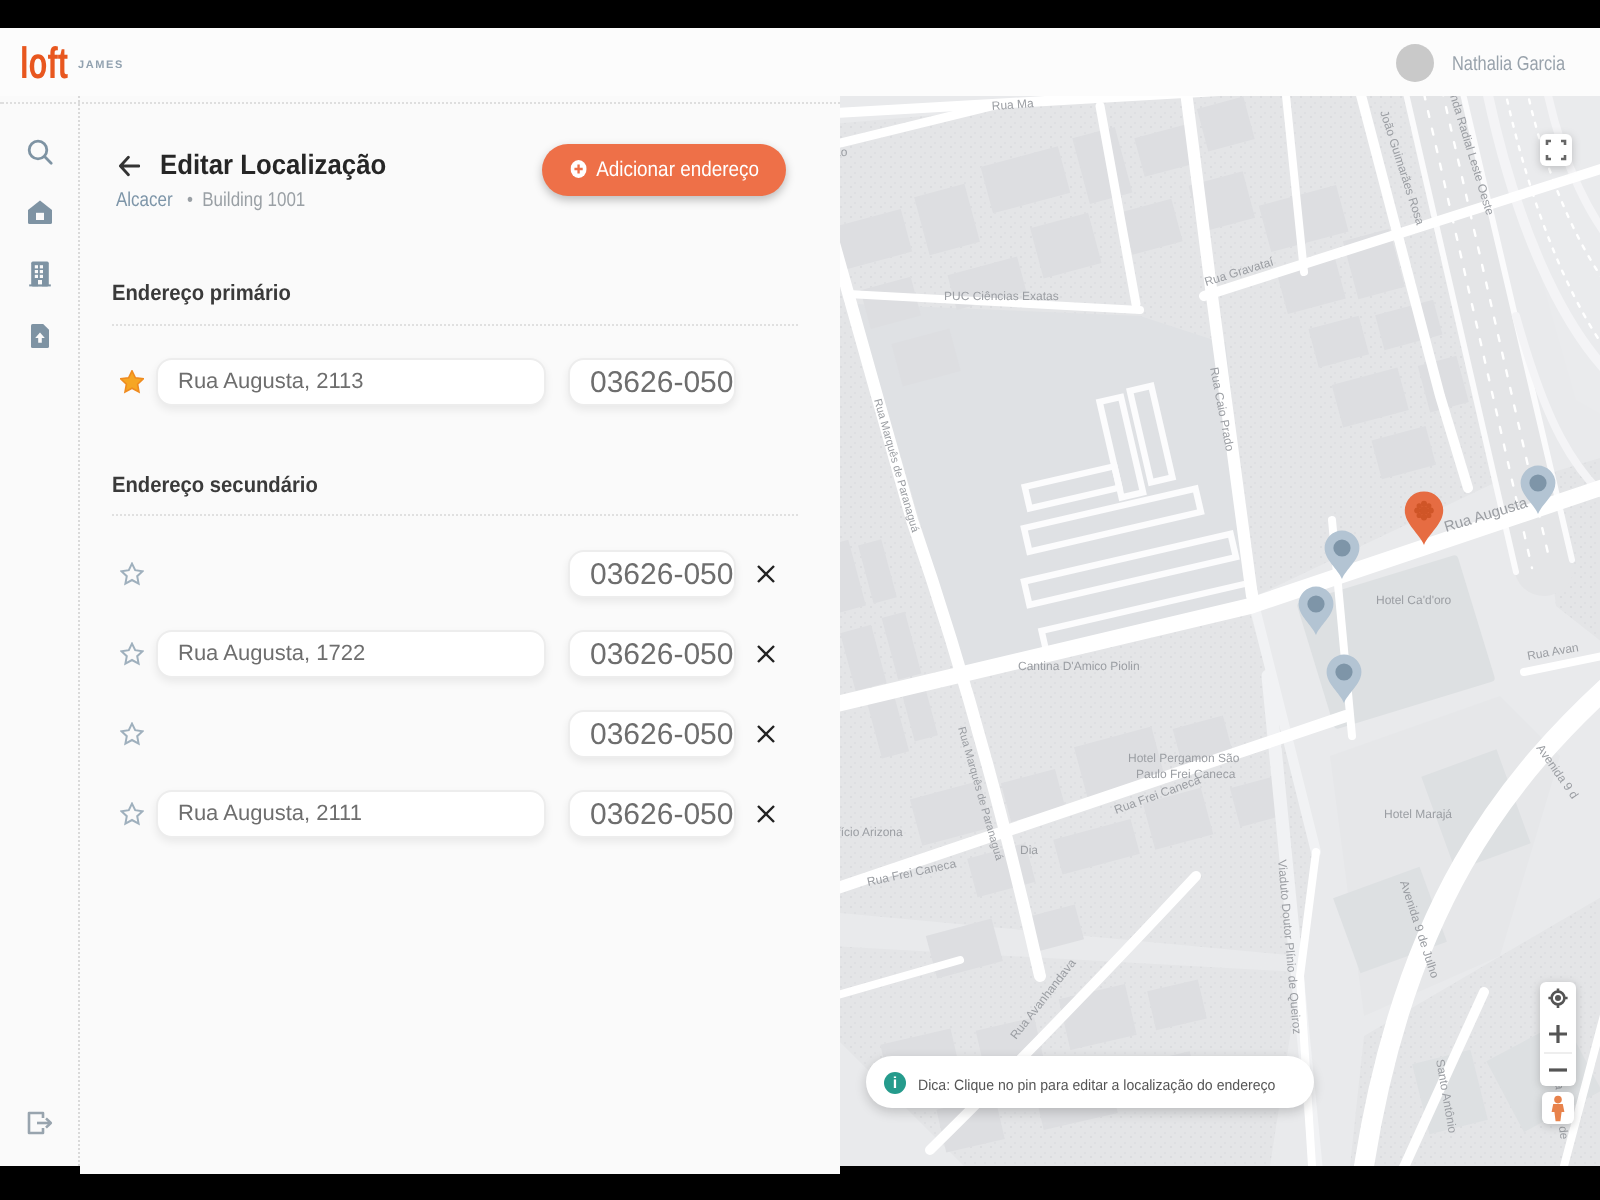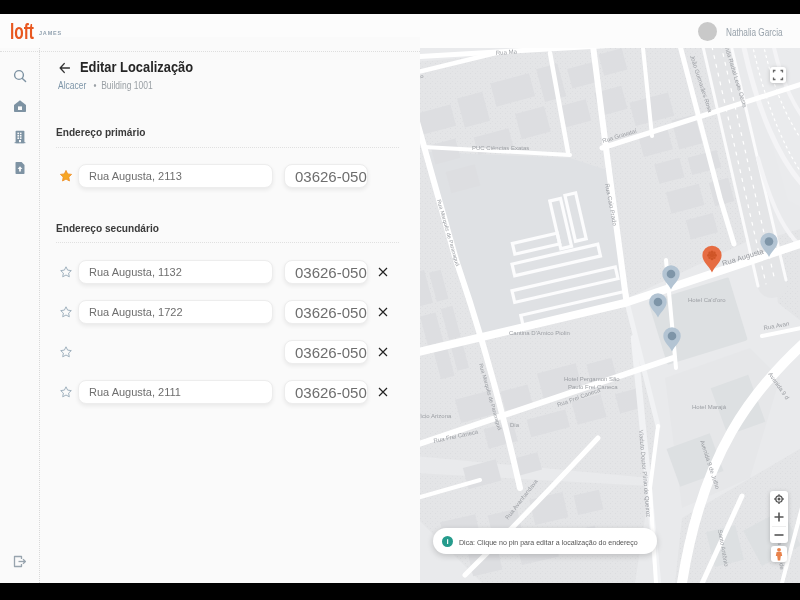--- a/index.html
+++ b/index.html
@@ -10,21 +10,21 @@
   #header { position:absolute; left:0; top:0; width:800px; height:34px; background:#fcfcfc;text-align:center; }
   #logo { position:absolute; left:10px; top:0px; }
   #james { position:absolute; left:39px; top:15.5px; color:#92a2b0; font-size:5.5px; font-weight:bold; letter-spacing:0.8px; }
   #avatar { position:absolute; left:698px; top:8px; width:19px; height:19px; border-radius:50%; background:#c9c9c9; }
   #uname { position:absolute; left:726px; top:12.5px; color:#98a2ab; font-size:10px; white-space:nowrap; transform:scaleX(0.82); transform-origin:left top; }
   
   #sidebar { position:absolute; left:0; top:34px; width:40px; height:535px; background:#fafafa; border-right:1px dotted #d9d9d9; }
   #hdrline { position:absolute; left:0; top:37px; width:420px; height:0; border-top:1px dotted #dedede; z-index:5; }
   .sic { position:absolute; left:13px; }
   
-  #panel { position:absolute; left:40px; top:23px; width:380px; height:535px; background:#fafafa; }
+  #panel { position:absolute; left:40px; top:38px; width:380px; height:535px; background:#fafafa; }
   #back { position:absolute; left:19px; top:21px; } #back svg { display:block; }
   #title { position:absolute; left:40px; top:22px; font-size:14px; font-weight:bold; color:#262626; transform:scaleX(0.92); transform-origin:left top; white-space:nowrap; }
   #crumb { position:absolute; left:18px; top:43px; font-size:10px; color:#9aa0a5; transform:scaleX(0.85); transform-origin:left top; white-space:nowrap; }
   #crumb a { color:#7d95a8; text-decoration:none; }
   #addbtn { position:absolute; left:231px; top:20px; width:122px; height:26px; background:#ee7048; border-radius:13px;
     color:#fff; font-size:10.5px; text-align:center; line-height:26px; box-shadow:0 2px 5px rgba(0,0,0,0.25); white-space:nowrap; }
   #addbtn .bt { display:inline-block; transform:scaleX(0.9); }
   .sect { position:absolute; left:16px; font-size:11px; font-weight:bold; color:#3a3a3a; transform:scaleX(0.92); transform-origin:left top; white-space:nowrap; }
   .dotline { position:absolute; left:16px; width:343px; border-top:1px dotted #e0e0e0; }
   .inp1 { position:absolute; left:38px; width:195px; height:24px; background:#fff; border:1px solid #ededed;
@@ -85,36 +85,39 @@
     </svg>
   </div>
   <div id="panel">
     <div id="back">
         <svg width="11" height="16" viewBox="0 0 11 16">
           <path d="M10.5,10 H1.2 M5.2,5.6 L1.2,10 L5.2,14.4" fill="none" stroke="#333" stroke-width="1.4" stroke-linecap="round" stroke-linejoin="round"></path>
         </svg>
       </div>
     <div id="title">Editar Localização</div>
     <div id="crumb"><a>Alcacer</a> &nbsp;&nbsp;•&nbsp; Building 1001</div>
+    <div id="addbtn"><span class="bt"><svg width="9" height="9" viewBox="0 0 9 9" style="vertical-align:-1px">
+            <circle cx="4.5" cy="4.5" r="4.5" fill="#fff"></circle>
+            <path d="M4.5,2.2 V6.8 M2.2,4.5 H6.8" stroke="#ee7048" stroke-width="1.3"></path>
+          </svg>&nbsp; Adicionar endereço</span></div>
 
     <div class="sect" style="top:89px">Endereço primário</div>
     <div class="dotline" style="top:110px"></div>
     <svg class="star" style="top:133px" viewBox="0 0 12 12">
         <path d="M6 0.4 L7.7 3.9 L11.6 4.4 L8.8 7.1 L9.5 11 L6 9.1 L2.5 11 L3.2 7.1 L0.4 4.4 L4.3 3.9 Z" fill="#f6a623" stroke="#ef8b1f" stroke-width="0.8"></path>
       </svg>
     <div class="inp1" style="top:127px">Rua Augusta, 2113</div>
     <div class="inp2" style="top:127px">03626-050</div>
 
     <div class="sect" style="top:185px">Endereço secundário</div>
     <div class="dotline" style="top:205px"></div>
 
     <svg class="star" style="top:229px" viewBox="0 0 12 12">
         <path d="M6 0.8 L7.6 4.1 L11.3 4.6 L8.6 7.1 L9.3 10.8 L6 9 L2.7 10.8 L3.4 7.1 L0.7 4.6 L4.4 4.1 Z" fill="none" stroke="#9fb0bd" stroke-width="1"></path>
       </svg>
-    <div class="inp1" style="top:223px">Rua Augusta, 1132</div>
     <div class="inp2" style="top:223px">03626-050</div>
     <svg class="xbtn" style="top:229px" viewBox="0 0 12 12">
         <path d="M2 2 L10 10 M10 2 L2 10" stroke="#222" stroke-width="1.2"></path>
       </svg>
 
     <svg class="star" style="top:269px" viewBox="0 0 12 12">
         <path d="M6 0.8 L7.6 4.1 L11.3 4.6 L8.6 7.1 L9.3 10.8 L6 9 L2.7 10.8 L3.4 7.1 L0.7 4.6 L4.4 4.1 Z" fill="none" stroke="#9fb0bd" stroke-width="1"></path>
       </svg>
     <div class="inp1" style="top:263px">Rua Augusta, 1722</div>
     <div class="inp2" style="top:263px">03626-050</div>

